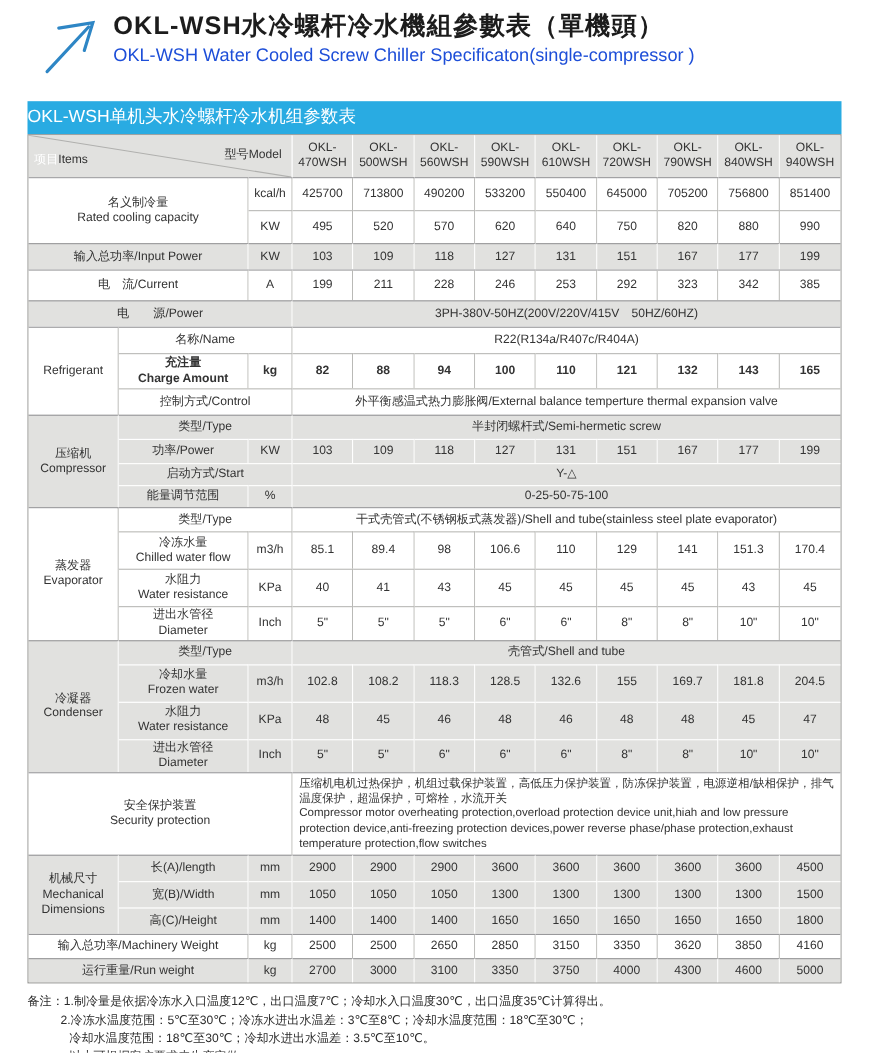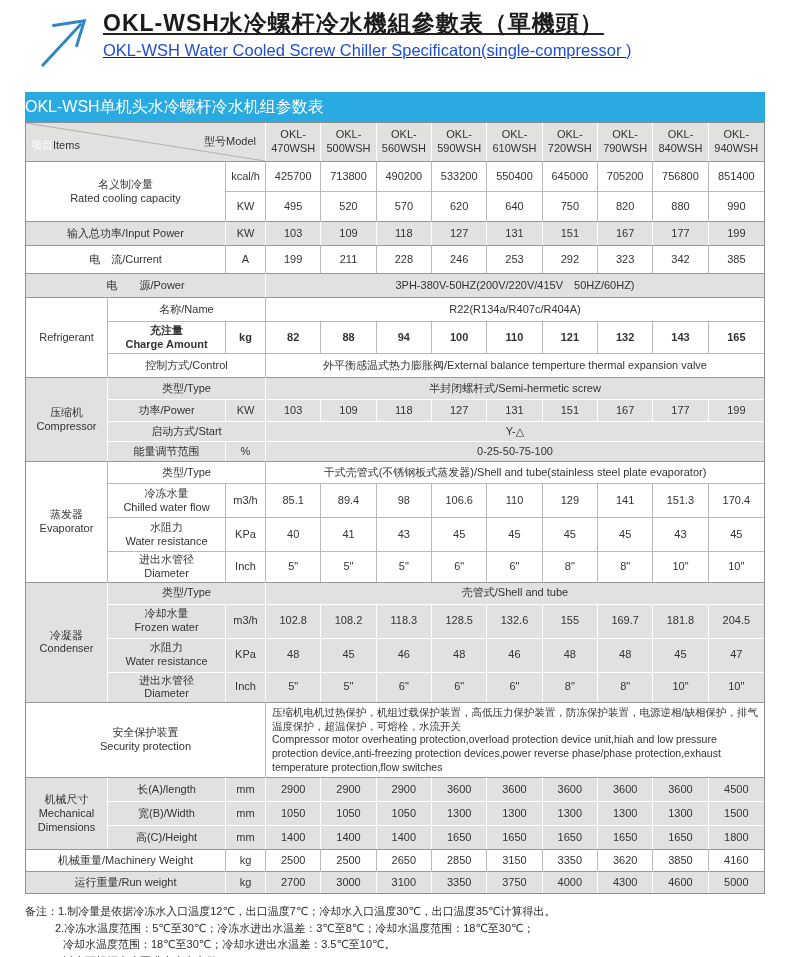--- a/index.html
+++ b/index.html
@@ -2,21 +2,21 @@
 <html><head>
 <meta charset="utf-8">
 <style>
   html,body{margin:0;padding:0;background:#ffffff;}
   body{width:790px;height:957px;font-family:"Liberation Sans","DejaVu Sans",sans-serif;color:#222;position:relative;overflow:hidden;}
   .page{padding:8px 25px 0 25px;}
 
   
   .doc-header{position:relative;height:74px;}
   .arrow-wrap{position:absolute;left:12px;top:4px;width:58px;height:58px;}
-  .titles{margin-left:78px;padding-top:2px;text-decoration:underline;}
+  .titles{margin-left:78px;padding-top:2px;}
   .title-zh{font-size:23px;font-weight:700;letter-spacing:1px;color:#1c1c1c;line-height:1.2;}
   .title-en{font-size:16.5px;color:#1d4ed8;margin-top:3px;line-height:1.2;}
 
   
   .banner{height:30px;line-height:30px;color:#fff;font-size:16px;margin-top:10px;}
 
   
   table.spec{width:740px;table-layout:fixed;border-spacing:0;border:1px solid #8f8f8d;font-size:11px;color:#333;}
   td{padding:1px 2px;text-align:center;vertical-align:middle;line-height:1.25;word-wrap:break-word;}
   td{border-right:1px solid #b9b9b6;border-top:1px solid #b9b9b6;}
@@ -327,21 +327,21 @@
           <td>1400</td>
           <td>1400</td>
           <td>1650</td>
           <td>1650</td>
           <td>1650</td>
           <td>1650</td>
           <td>1650</td>
           <td>1800</td>
         </tr>
         <tr class="w sb" style="height: 22px;">
-          <td colspan="2">机械重量/Machinery Weight</td>
+          <td colspan="2">输入总功率/Machinery Weight</td>
           <td>kg</td>
           <td>2500</td>
           <td>2500</td>
           <td>2650</td>
           <td>2850</td>
           <td>3150</td>
           <td>3350</td>
           <td>3620</td>
           <td>3850</td>
           <td>4160</td>

